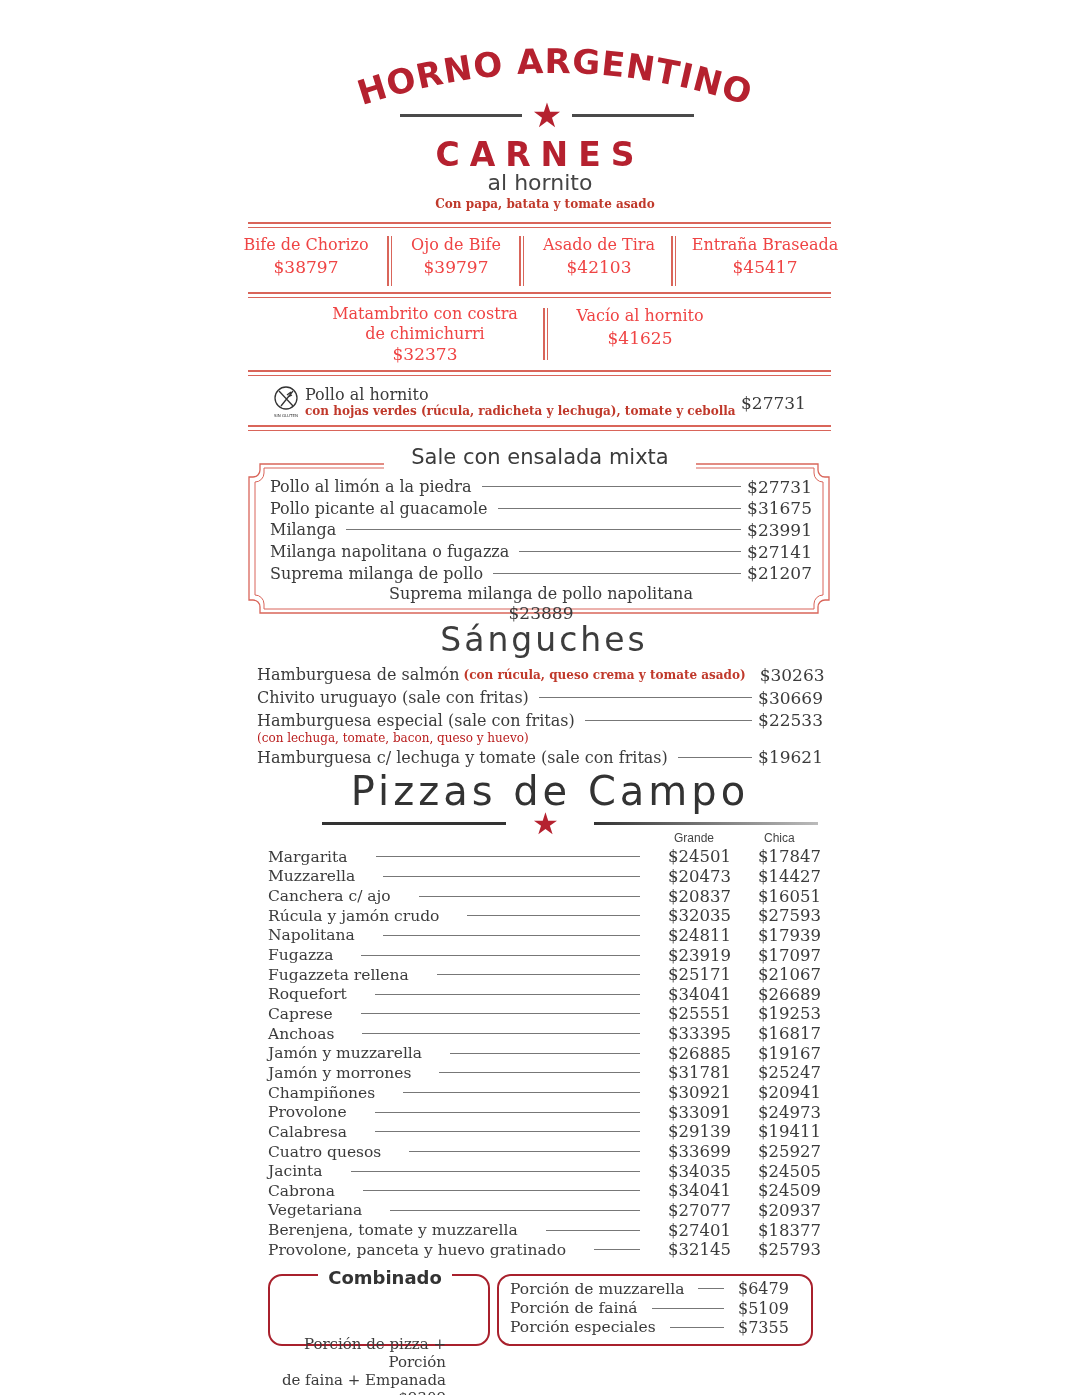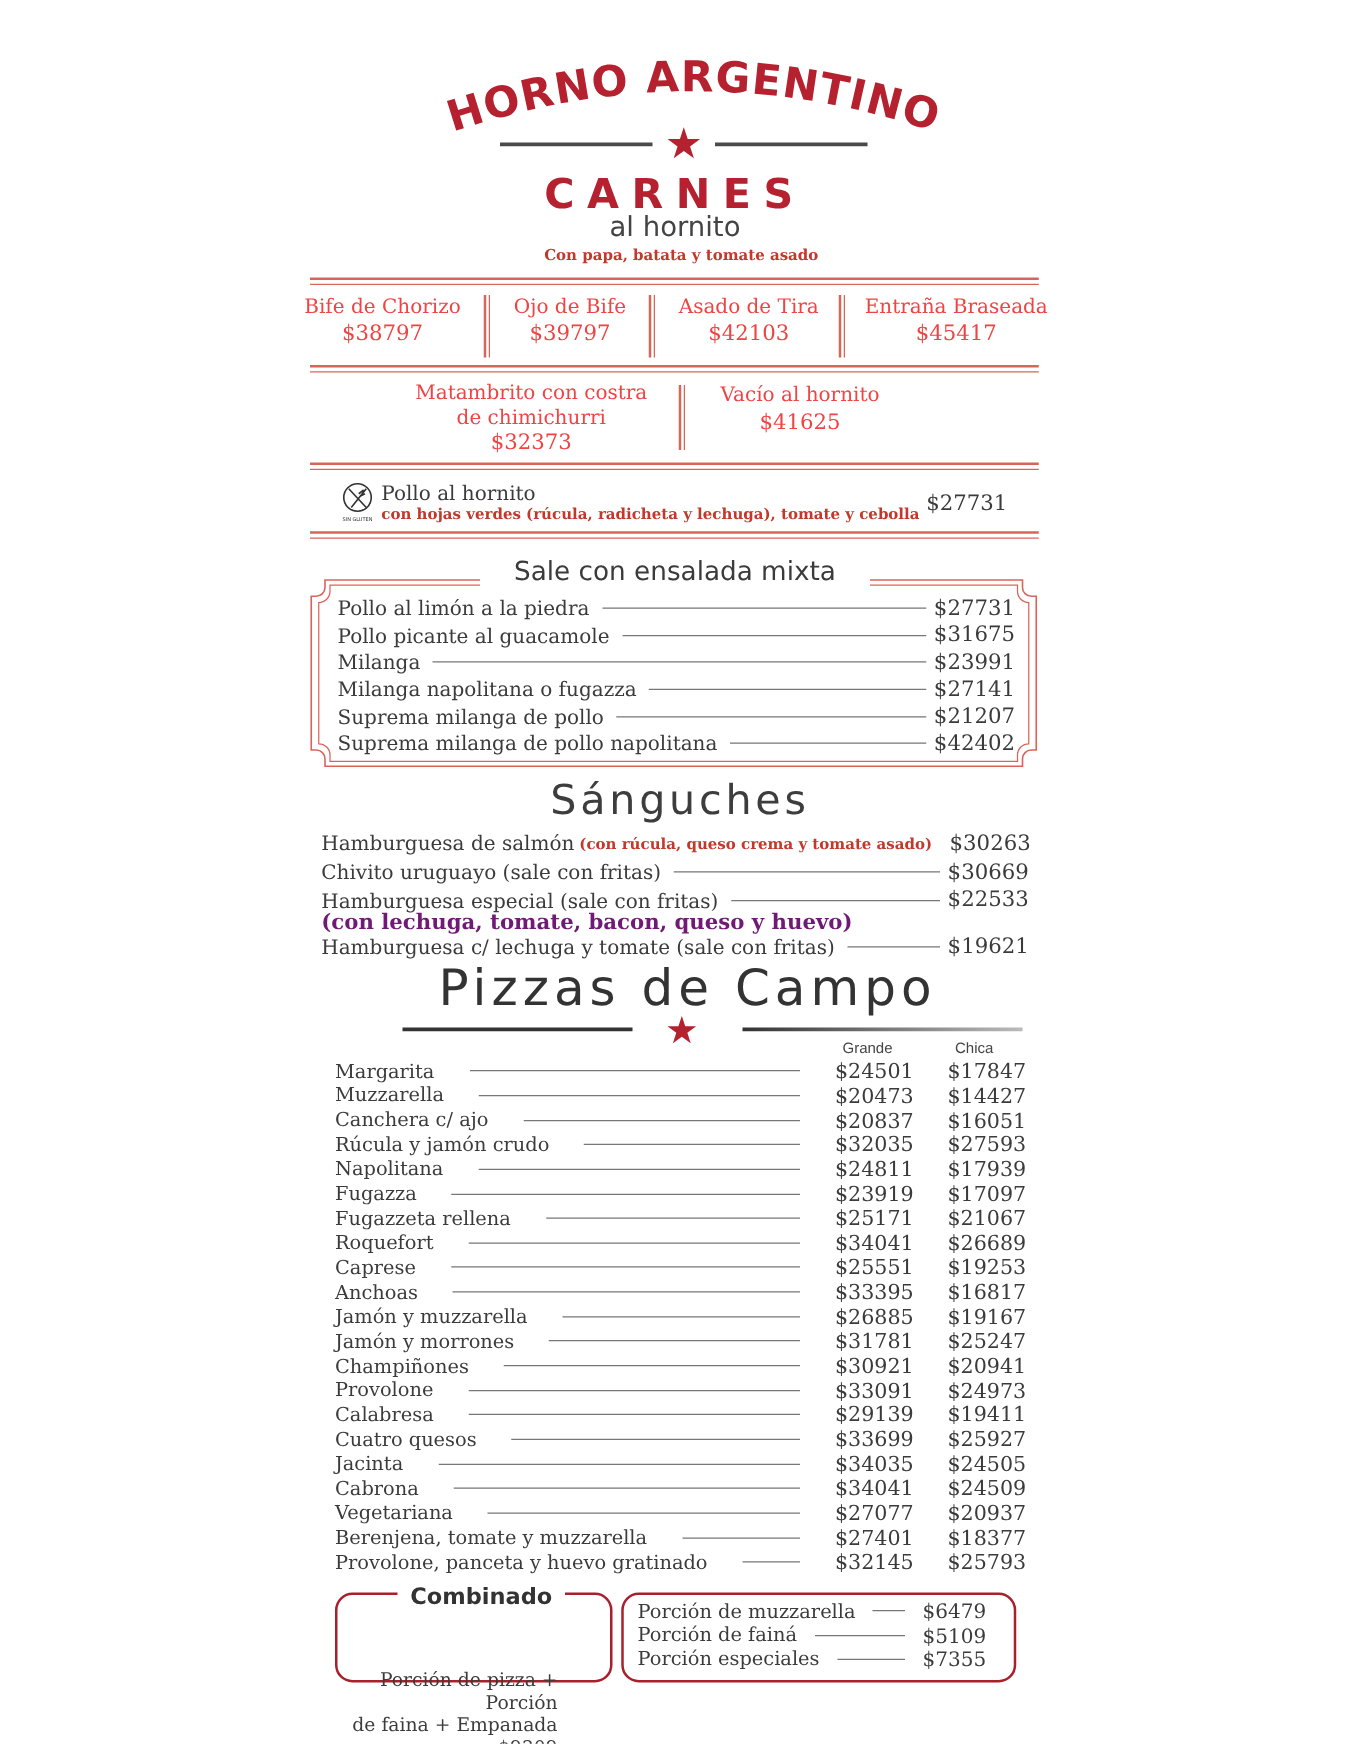--- a/index.html
+++ b/index.html
@@ -160,24 +160,24 @@
   <div class="row" style="height:21.6px;">
       <span class="nm">Milanga napolitana o fugazza</span>
       <span class="dash"></span>
       <span class="pr">$27141</span>
     </div>
   <div class="row" style="height:21.6px;">
       <span class="nm">Suprema milanga de pollo</span>
       <span class="dash"></span>
       <span class="pr">$21207</span>
     </div>
-  <div class="row" style="height:21.6px;">
+  <div class="row" style="height:21.6px;flex-direction:column;">
       <span class="nm">Suprema milanga de pollo napolitana</span>
       <span class="dash"></span>
-      <span class="pr">$42402</span>
+      <span class="pr">$23889</span>
     </div>
 </div>
 
 <div class="abs sang-title">Sánguches</div>
 <div class="list" style="left:257px;top:663px;width:566px;">
   <div class="row" style="height:23px;">
     <span class="nm">Hamburguesa de salmón</span>
       <span class="note">(con rúcula, queso crema y tomate asado)</span>
       <span class="dash" style="margin-left:8px;"></span>
       <span class="pr">$30263</span>
@@ -185,21 +185,21 @@
   <div class="row" style="height:23px;">
     <span class="nm">Chivito uruguayo (sale con fritas)</span>
       <span class="dash"></span>
       <span class="pr">$30669</span>
   </div>
   <div class="row" style="height:22px;">
     <span class="nm">Hamburguesa especial (sale con fritas)</span>
       <span class="dash"></span>
       <span class="pr">$22533</span>
   </div>
-  <div class="row" style="height:14px;font-size:17px;font-weight:bold;color:#701a75;">(con lechuga, tomate, bacon, queso y huevo)</div>
+  <div class="row" style="height:14px;font-size:12px;font-weight:normal;color:#b91c1c;">(con lechuga, tomate, bacon, queso y huevo)</div>
   <div class="row" style="height:24px;">
     <span class="nm">Hamburguesa c/ lechuga y tomate (sale con fritas)</span>
       <span class="dash"></span>
       <span class="pr">$19621</span>
   </div>
 </div>
 
 <div class="abs pizza-title">Pizzas de Campo</div>
 <div class="abs pz-line-l"></div>
 <div class="abs pz-line-r"></div>

